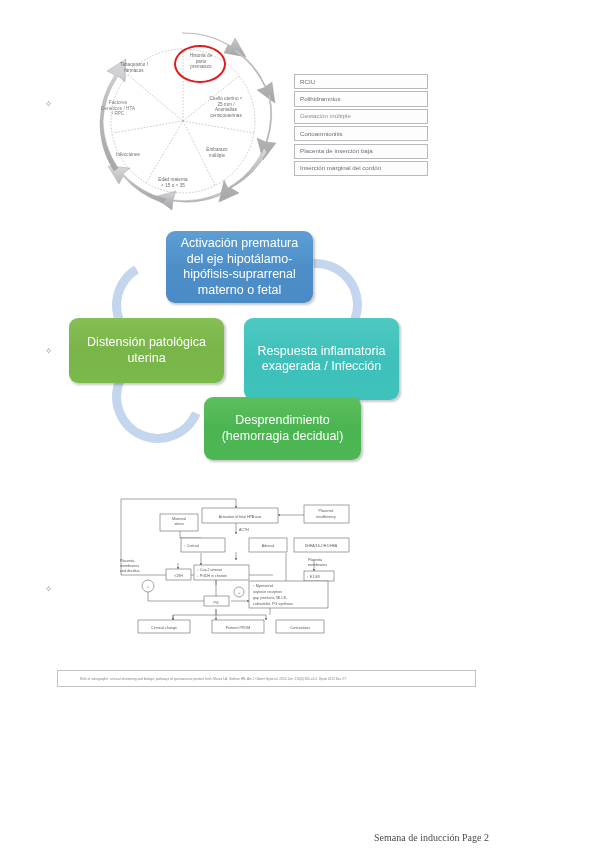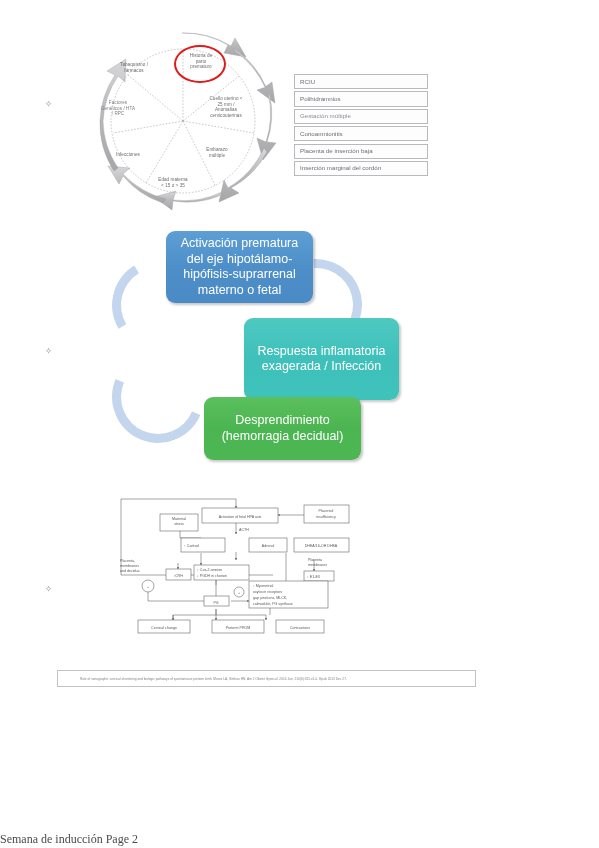--- a/index.html
+++ b/index.html
@@ -120,23 +120,23 @@
     line-height: 17px;
     padding-left: 22px;
     letter-spacing: .02px;
     white-space: nowrap;
     overflow: hidden;
   }
 
   
   .page-footer {
     position: absolute; left: 0; top: 832px; width: 489px;
-    text-align: left;
+    text-align: right;
     font-family: "Liberation Serif", serif;
-    font-size: 12px;
+    font-size: 10px;
     color: #4a4a4e;
   }
 </style>
 </head>
 <body>
 
 <div class="margin-bullet" style="top:100px">✧</div>
 <div class="margin-bullet" style="top:347px">✧</div>
 <div class="margin-bullet" style="top:585px">✧</div>
 
@@ -205,20 +205,21 @@
   </div>
 </div>
 
 <div id="block-cycle">
   <div class="cyc-arc arc-tl"></div>
   <div class="cyc-arc arc-tr"></div>
   <div class="cyc-arc arc-bl"></div>
   <div class="cyc-arc arc-br"></div>
 
   <div class="cyc-box cyc-blue">Activación prematura del eje hipotálamo-hipófisis-suprarrenal materno o fetal</div>
+  <div class="cyc-box cyc-green">Distensión patológica uterina</div>
   <div class="cyc-box cyc-teal">Respuesta inflamatoria exagerada / Infección</div>
   <div class="cyc-box cyc-dgreen">Desprendimiento (hemorragia decidual)</div>
 </div>
 
 <div id="block-flow">
 <svg width="235" height="160" viewBox="0 0 235 160">
   <defs>
     <marker id="ah" markerWidth="4" markerHeight="4" refX="3.2" refY="2" orient="auto">
       <path d="M0,0 L3.4,2 L0,4 z" fill="#5a5a5e"></path>
     </marker>

